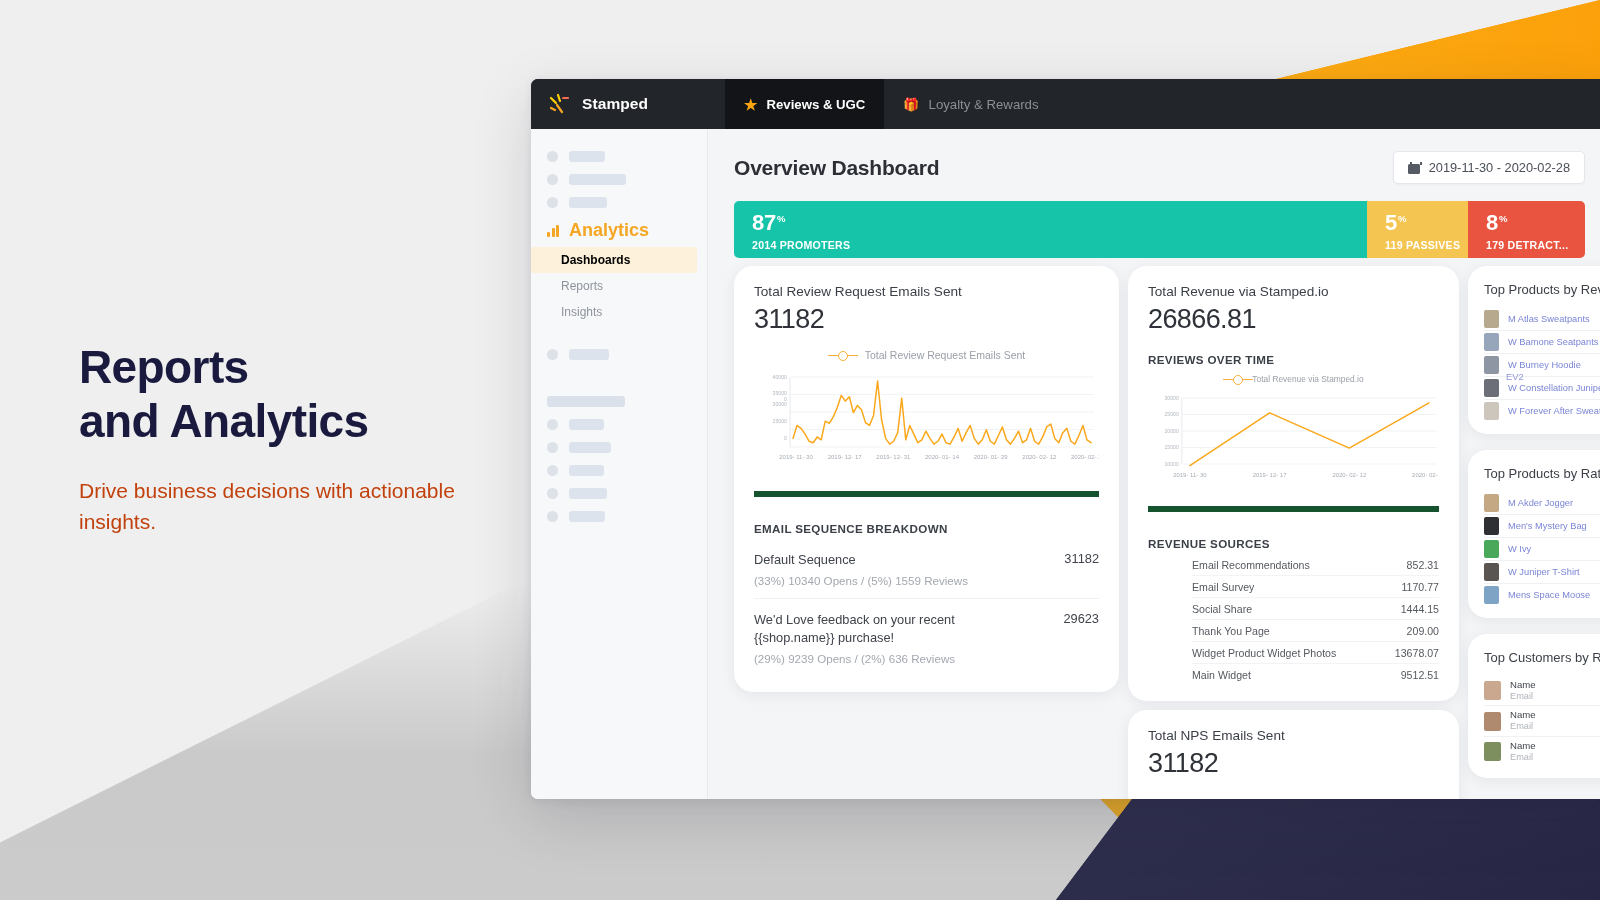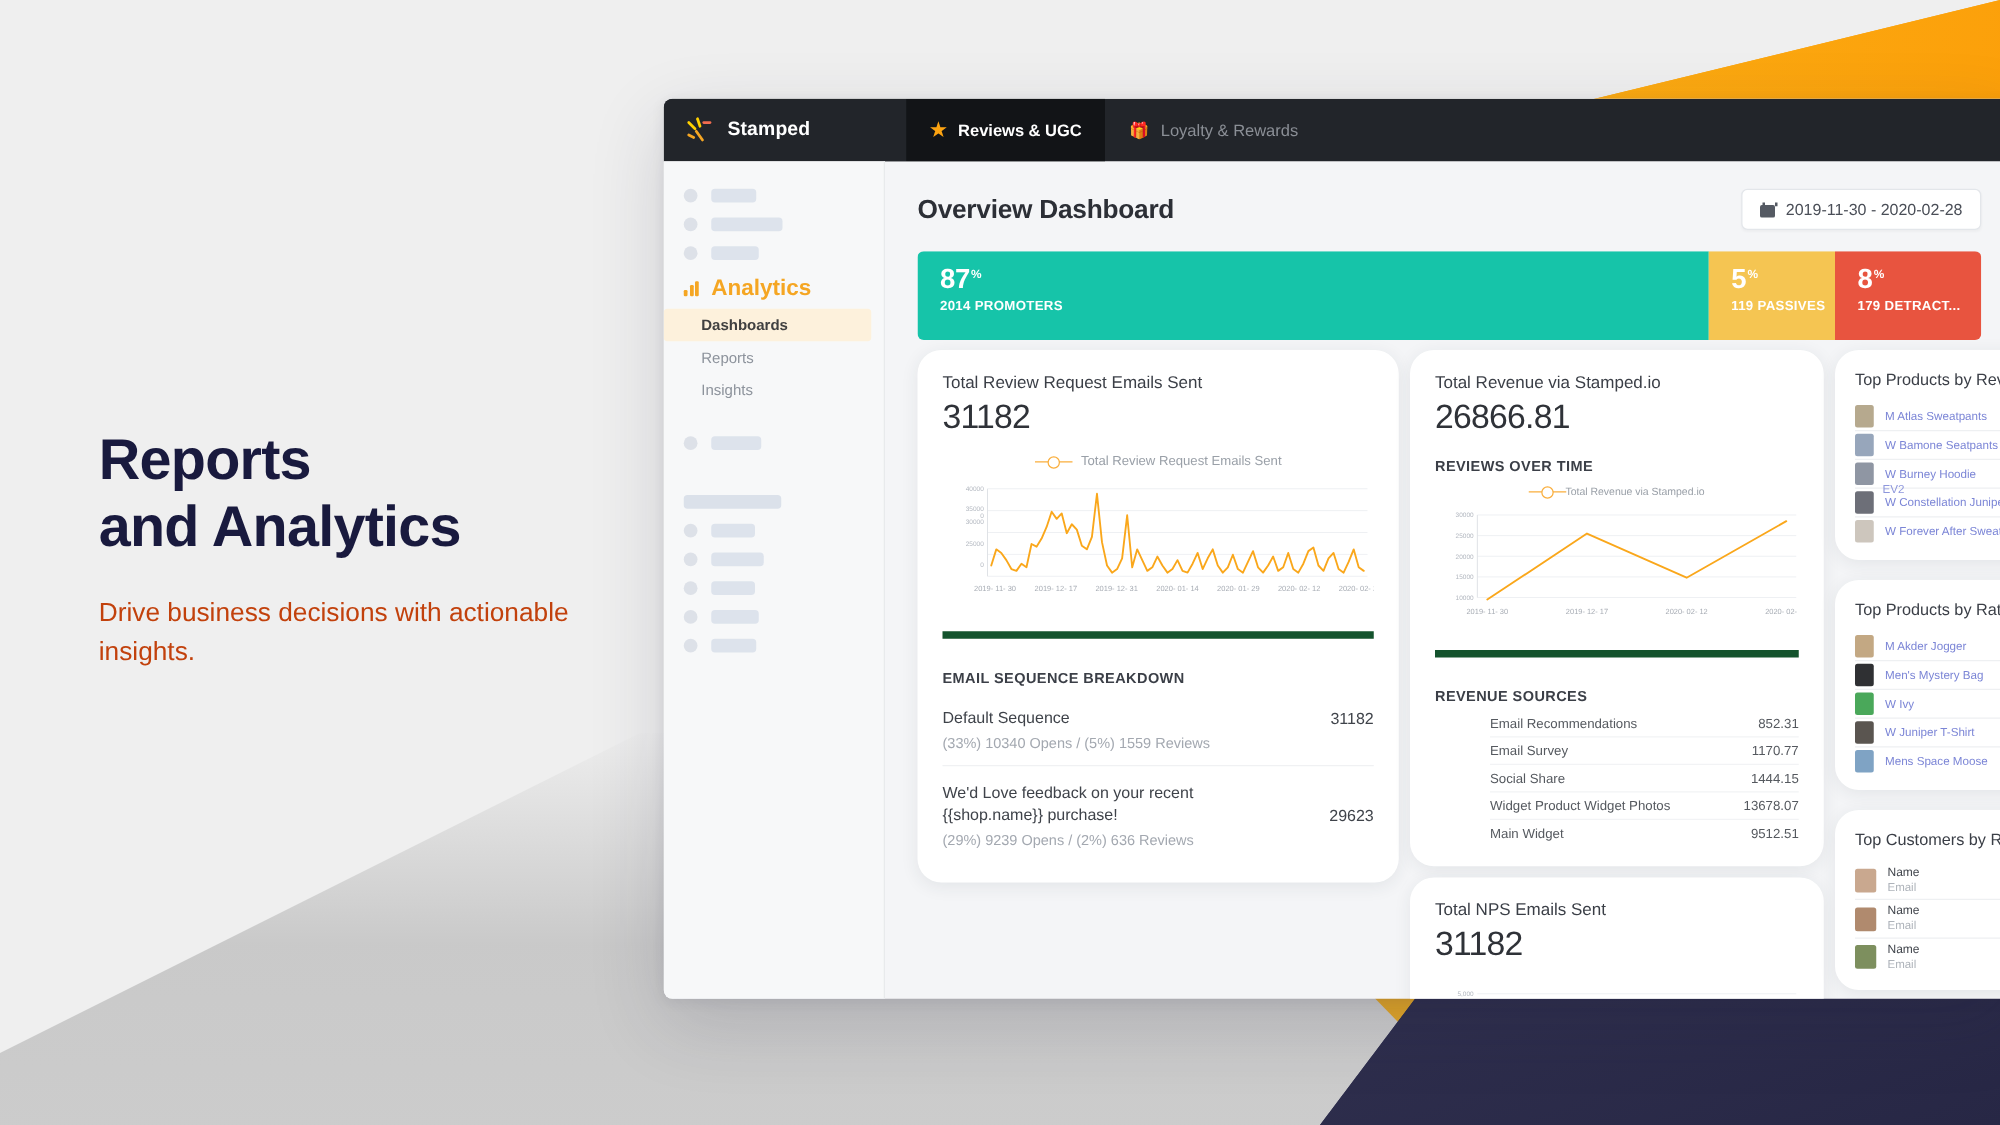--- a/index.html
+++ b/index.html
@@ -88,21 +88,21 @@
   .nav-analytics {
     display:flex; align-items:center; gap:10px;
     padding:6px 0 6px 16px; color:#F5A623; font-weight:bold; font-size:18px;
   }
   .bars-icon { display:flex; align-items:flex-end; gap:1.5px; height:12px; }
   .bars-icon i { display:block; width:3px; background:#F5A623; border-radius:1px; }
   .subnav {
     font-size:12px; padding:6px 0 6px 30px; color:#8d939c;
   }
   .subnav.sel {
-    background:#FDF1DC; color:#404040; font-weight:bold; border-radius:3px;
+    background:#FDF1DC; color:#000000; font-weight:bold; border-radius:3px;
     margin-right:10px;
   }
 
   
   #main { flex:1; padding:22px 0 0 26px; overflow:hidden; position:relative; }
   .main-head { display:flex; align-items:center; justify-content:space-between; padding-right:26px; }
   .page-title { font-size:21px; font-weight:bold; color:#2c2f36; letter-spacing:-.2px; }
   .daterange {
     display:flex; align-items:center; gap:9px;
     background:#fff; border:1px solid #e3e6ea; border-radius:5px;
@@ -113,21 +113,21 @@
   .cal-icon::before {
     content:""; position:absolute; left:0; top:2px; width:12px; height:10px;
     background:#555a63; border-radius:1.5px;
   }
   .cal-icon::after {
     content:""; position:absolute; left:2px; top:0; width:8px; height:3px;
     border-left:2px solid #555a63; border-right:2px solid #555a63;
   }
 
   
-  .nps-bar { display:flex; height:71px; margin:17px 26px 0 0; border-radius:5px; overflow:hidden; }
+  .nps-bar { display:flex; height:57px; margin:17px 26px 0 0; border-radius:5px; overflow:hidden; }
   .nps-seg { padding:9px 0 0 18px; color:#fff; position:relative; }
   .nps-num { font-size:22px; font-weight:bold; letter-spacing:-.3px; }
   .nps-num sup { font-size:9.5px; font-weight:bold; vertical-align:super; margin-left:1px; }
   .nps-label { font-size:10.6px; font-weight:bold; letter-spacing:.25px; margin-top:3px; }
   .seg-prom { flex:1 1 auto; background:#16C4A9; }
   .seg-pass { width:101px; flex:none; background:#F5C552; }
   .seg-det  { width:117px; flex:none; background:#E8543F; }
 
   
   #grid { display:flex; gap:9px; margin-top:8px; }
@@ -162,21 +162,21 @@
   .axisline { stroke:#dfe2e6; stroke-width:.8; }
   .seriesline { fill:none; stroke:#FAA71B; stroke-width:1.5; stroke-linejoin:round; stroke-linecap:round; }
 
   .section-head {
     font-size:11.6px; font-weight:bold; color:#3b3f47;
     letter-spacing:.35px; margin:22px 0 4px 0;
     border-top:6px solid #14532d; padding-top:25px;
   }
   .seq-row { padding:12px 0 11px 0; border-bottom:1px solid #f0f1f3; }
   .seq-row:last-child { border-bottom:none; }
-  .seq-top { display:flex; justify-content:space-between; align-items:flex-end; gap:10px; }
+  .seq-top { display:flex; justify-content:space-between; align-items:flex-start; gap:10px; }
   .seq-name { font-size:12.8px; color:#3f434a; line-height:1.35; }
   .seq-count { font-size:12.8px; color:#3f434a; white-space:nowrap; }
   .seq-sub { font-size:11.6px; color:#a3a8b0; margin-top:6px; }
 
   .rev-row {
     display:flex; justify-content:space-between;
     font-size:10.6px; color:#55595f; padding:4.5px 0;
     border-bottom:1px solid #f2f3f5;
     margin-left:44px;
   }
@@ -444,20 +444,24 @@
                 </div>
                 <div class="rev-row">
                   <span>Email Survey</span>
                   <span>1170.77</span>
                 </div>
                 <div class="rev-row">
                   <span>Social Share</span>
                   <span>1444.15</span>
                 </div>
                 <div class="rev-row">
+                  <span>Thank You Page</span>
+                  <span>209.00</span>
+                </div>
+                <div class="rev-row">
                   <span>Widget Product Widget Photos</span>
                   <span>13678.07</span>
                 </div>
                 <div class="rev-row">
                   <span>Main Widget</span>
                   <span>9512.51</span>
                 </div>
               </div>
           </div>
 

